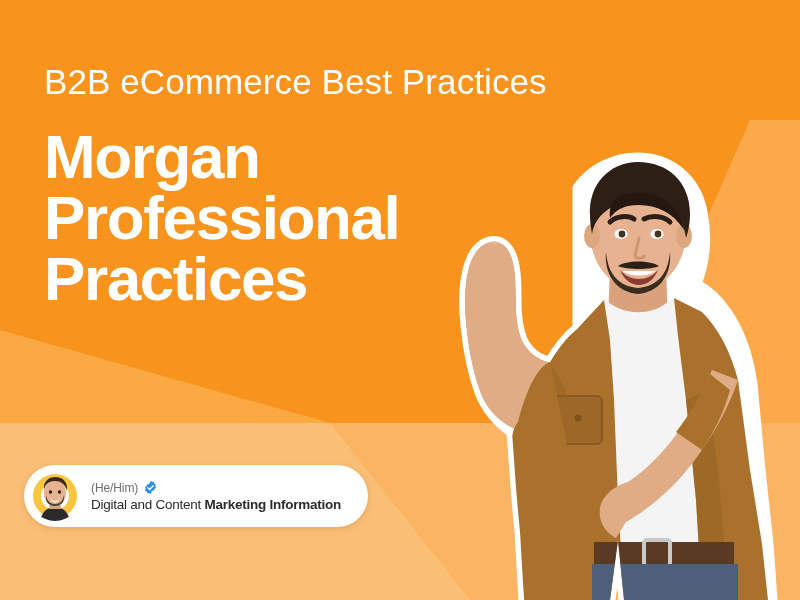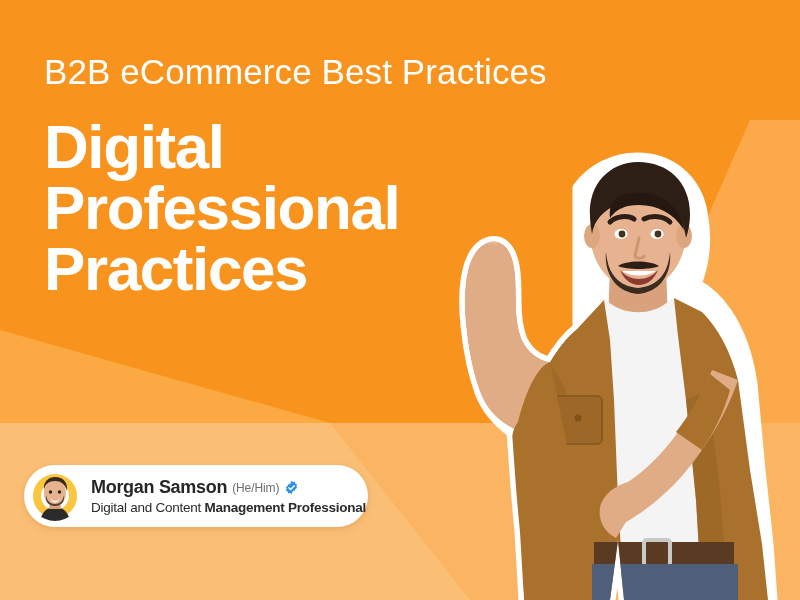--- a/index.html
+++ b/index.html
@@ -52,21 +52,21 @@
     position:absolute;
     right:0; top:0;
     width:260px; height:600px;
     background:#FBA94A;
     clip-path:polygon(100% 120px, 100% 600px, 0 600px, 210px 120px);
   }
 
   
   .text-block {
     position:absolute;
-    left:44px; top:52px;
+    left:44px; top:62px;
     width:470px;
   }
 
   .eyebrow {
     font-size:35px;
     font-weight:300;
     letter-spacing:0.1px;
     color:#FFFFFF;
     line-height:1.12;
     white-space:nowrap;
@@ -284,21 +284,21 @@
                  C232 152 244 134 242 112
                  C240 134 230 146 210 148
                  C190 146 180 134 178 112 Z" fill="#2E1F16" opacity="0.92"></path>
       </g>
     </svg>
   </div>
 
   <div class="text-block">
     <div class="eyebrow">B2B eCommerce Best Practices</div>
     <div class="headline">
-      <span class="headline-line">Digital</span>
+      <span class="headline-line">Morgan</span>
       <span class="headline-line">Professional</span>
       <span class="headline-line">Practices</span>
     </div>
   </div>
 
   <div class="name-card">
 
     <div class="avatar">
       <svg viewBox="0 0 50 50" xmlns="http://www.w3.org/2000/svg" aria-label="avatar">
         <rect width="50" height="50" fill="#FFFFFF"></rect>
@@ -319,30 +319,29 @@
 
         <path d="M20 27 C23 31 27 31 30 27 C27 33 23 33 20 27 Z" fill="#FFFFFF"></path>
 
         <path d="M16 24 C15 31 19 35 25 35 C31 35 35 31 34 24
                  C33 30 30 33 25 33 C20 33 17 30 16 24 Z" fill="#3A2A1D" opacity="0.85"></path>
       </svg>
     </div>
 
     <div class="card-text">
       <div class="name-row">
-        <span class="person-name">Morgan Samson</span>
         <span class="pronouns">(He/Him)</span>
         <span class="verified-badge">
           <svg viewBox="0 0 24 24" xmlns="http://www.w3.org/2000/svg" aria-label="verified">
             <path d="M12 1.2l2.3 1.9 3-.2.9 2.9 2.6 1.5-1 2.8 1 2.8-2.6 1.5-.9 2.9-3-.2L12 22.8
                      l-2.3-1.9-3 .2-.9-2.9L3.2 16.7l1-2.8-1-2.8 2.6-1.5.9-2.9 3 .2z" fill="#2D8FE8"></path>
             <path d="M7.6 12.2l3 3 5.8-6" fill="none" stroke="#FFFFFF" stroke-width="2.2" stroke-linecap="round" stroke-linejoin="round"></path>
           </svg>
         </span>
       </div>
       <div class="role-line">
-        <span>Digital and Content </span><span class="role-strong">Management Professional</span>
+        <span>Digital and Content </span><span class="role-strong">Marketing Information</span>
       </div>
     </div>
 
   </div>
 
 </div>
 
 </body></html>

